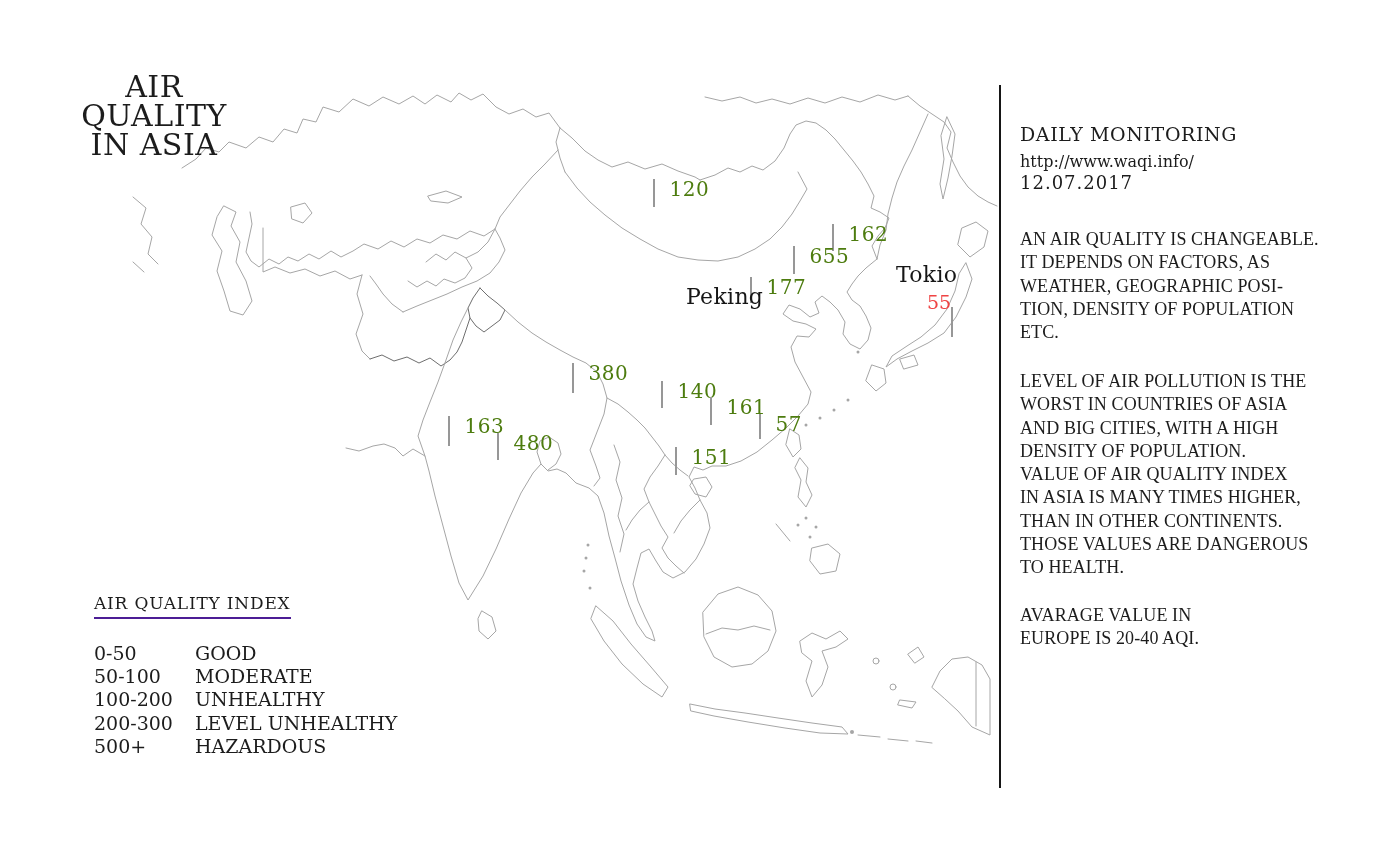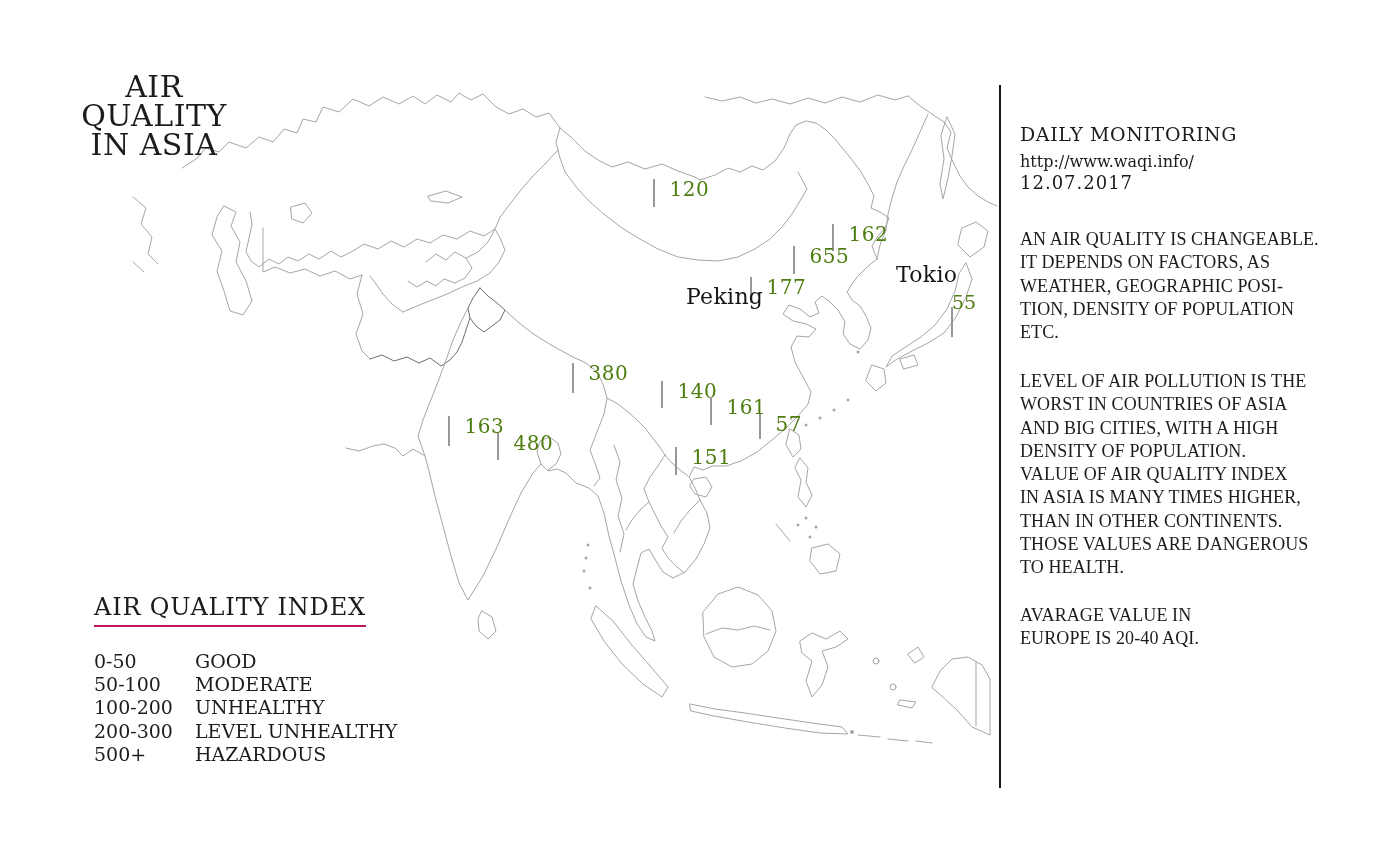--- a/index.html
+++ b/index.html
@@ -11,26 +11,26 @@
   svg#map path.dark{stroke:#6e6e6e;}
 
   .title{position:absolute;left:78px;top:72px;width:152px;text-align:center;
          font-size:30px;line-height:29px;letter-spacing:0.5px;}
 
   .marker{position:absolute;display:flex;align-items:flex-start;}
   .tick{width:1.5px;height:27px;background:#979797;}
   .mnum{font-size:20px;line-height:21px;padding-left:15px;letter-spacing:0.5px;color:#4d7c0f;}
 
   .city{position:absolute;font-size:22px;letter-spacing:0.3px;color:#161616;}
-  .tokio-value{position:absolute;font-size:19px;color:#4d7c0f;margin-left:25px;}
+  .tokio-value{position:absolute;font-size:19px;color:#ef4444;}
   .tokio-leader{position:absolute;width:1.5px;background:#979797;}
 
   .legend{position:absolute;left:94px;top:593px;}
-  .legend-heading{display:inline-block;font-size:24px;letter-spacing:0.8px;
-                  padding-bottom:4px;border-bottom:2px solid #be185d;}
+  .legend-heading{display:inline-block;font-size:17px;letter-spacing:0.8px;
+                  padding-bottom:4px;border-bottom:2px solid #4c1d95;}
   .legend-rows{margin-top:23px;}
   .legend-row{display:flex;font-size:19px;line-height:23.2px;}
   .legend-row .range{width:101px;}
 
   .divider{position:absolute;left:999px;top:85px;width:2px;height:703px;background:#161616;}
 
   .panel{position:absolute;left:1020px;top:0;width:365px;}
   .panel-heading{position:absolute;left:0;top:123px;width:365px;font-size:19px;letter-spacing:0.6px;}
   .panel-url{position:absolute;left:0;top:152px;width:365px;font-size:16px;}
   .panel-date{position:absolute;left:0;top:172px;width:365px;font-size:18px;letter-spacing:1px;}

